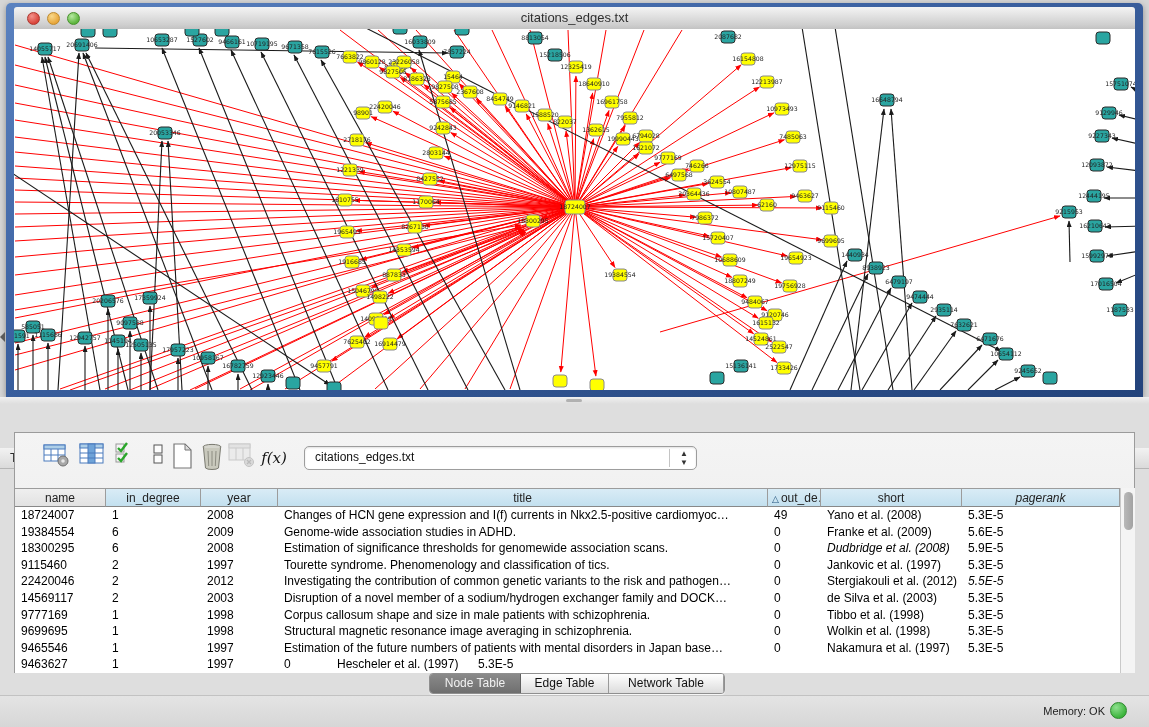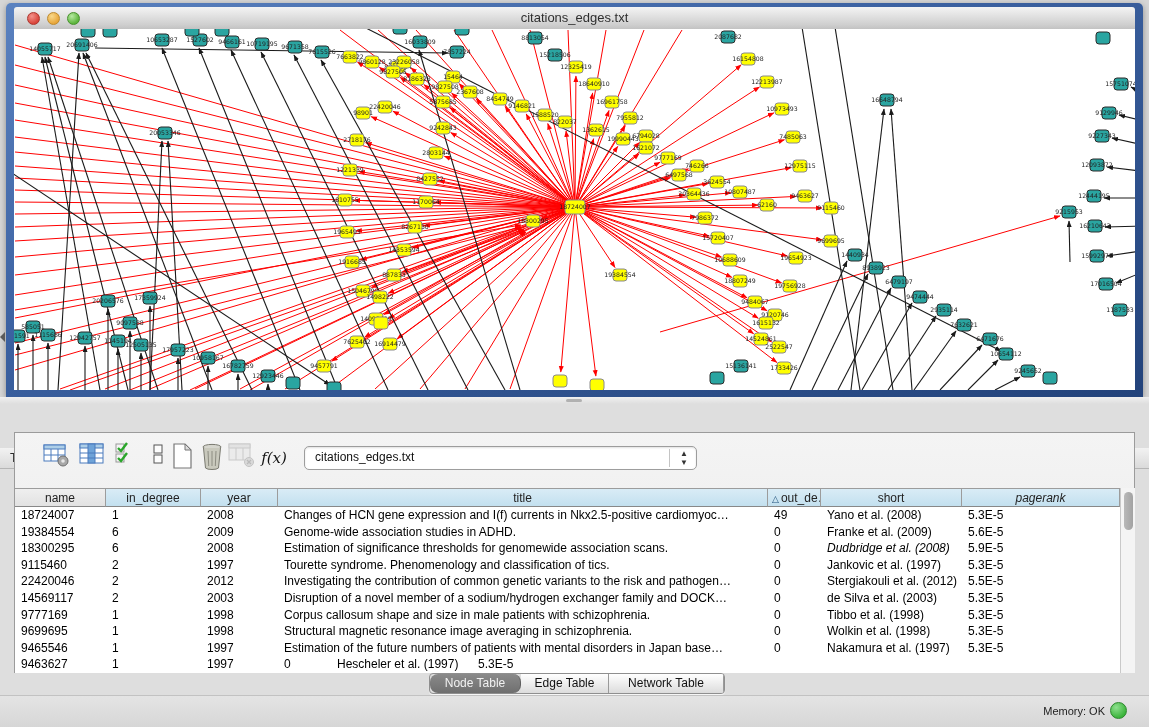--- a/index.html
+++ b/index.html
@@ -51,21 +51,21 @@
   .tbody{left:0;top:74px;width:1105px;height:166px;background:#ffffff;overflow:hidden;}
   .tr{display:flex;height:16.6px;}
   .td{box-sizing:border-box;font-size:12px;color:#000;line-height:16.5px;white-space:nowrap;overflow:hidden;padding-left:6px;}
   .scrollbar{left:1105px;top:55px;width:15px;height:185px;background:#f4f4f4;border-left:1px solid #c9c9c9;box-sizing:border-box;}
   .thumb{left:3px;top:4px;width:9px;height:38px;background:linear-gradient(90deg,#b9b9b9,#a2a2a2);border-radius:5px;}
   
   .tabs{left:429px;top:269px;height:19px;display:flex;border:1px solid #8f8f8f;border-radius:4px;overflow:hidden;
         box-shadow:0 1px 1px rgba(255,255,255,.8);}
   .tab{font-size:12px;text-align:center;line-height:18px;background:linear-gradient(#ffffff,#dcdcdc);color:#111;
        border-right:1px solid #9a9a9a;box-sizing:border-box;}
-  .tab.active{background:linear-gradient(#8a8a8a,#6f6f6f);color:#f2f2f2;border-right:1px solid #5f5f5f;border-radius:8px;}
+  .tab.active{background:linear-gradient(#8a8a8a,#6f6f6f);color:#f2f2f2;border-right:1px solid #5f5f5f;}
   
   .statusbar{left:0;top:291px;width:1149px;height:32px;background:linear-gradient(#e4e4e4,#d6d6d6);border-top:1px solid #c2c2c2;}
   .mem-label{right:44px;top:9px;font-size:11px;color:#222;}
   .mem-led{right:22px;top:6px;width:15px;height:15px;border-radius:50%;
     background:radial-gradient(circle at 35% 30%,#8fe08f,#3db53d 70%);border:1px solid #2c872c;}
   svg text{font-family:"DejaVu Sans","Liberation Sans",sans-serif;}
 </style>
 </head>
 <body>
 
@@ -920,21 +920,21 @@
           <div class="td" style="width: 141px;">Jankovic et al. (1997)</div>
           <div class="td" style="width: 158px;">5.3E-5</div>
         </div>
         <div class="tr">
           <div class="td" style="width: 91px;">22420046</div>
           <div class="td" style="width: 95px;">2</div>
           <div class="td" style="width: 77px;">2012</div>
           <div class="td" style="width: 490px;">Investigating the contribution of common genetic variants to the risk and pathogen…</div>
           <div class="td" style="width: 53px;">0</div>
           <div class="td" style="width: 141px;">Stergiakouli et al. (2012)</div>
-          <div class="td" style="width: 158px;">5.5E-5</div>
+          <div class="td" style="width: 158px; font-style: italic;">5.5E-5</div>
         </div>
         <div class="tr">
           <div class="td" style="width: 91px;">14569117</div>
           <div class="td" style="width: 95px;">2</div>
           <div class="td" style="width: 77px;">2003</div>
           <div class="td" style="width: 490px;">Disruption of a novel member of a sodium/hydrogen exchanger family and DOCK…</div>
           <div class="td" style="width: 53px;">0</div>
           <div class="td" style="width: 141px;">de Silva et al. (2003)</div>
           <div class="td" style="width: 158px;">5.3E-5</div>
         </div>

